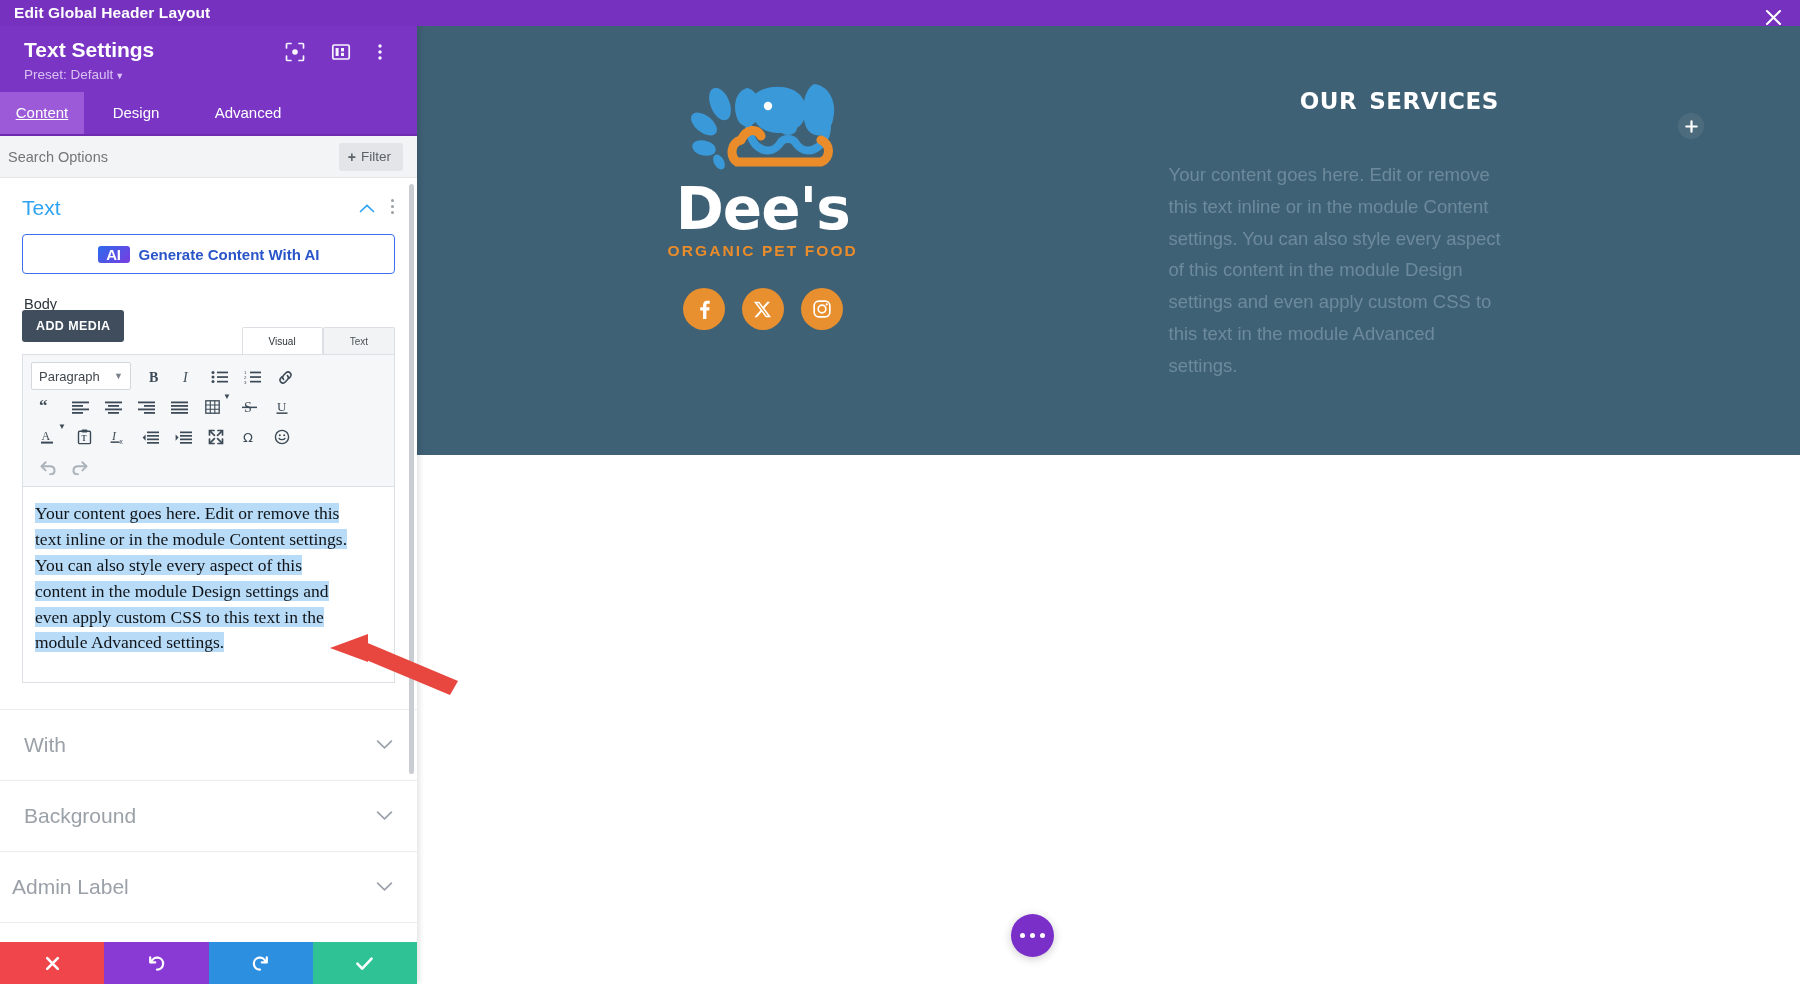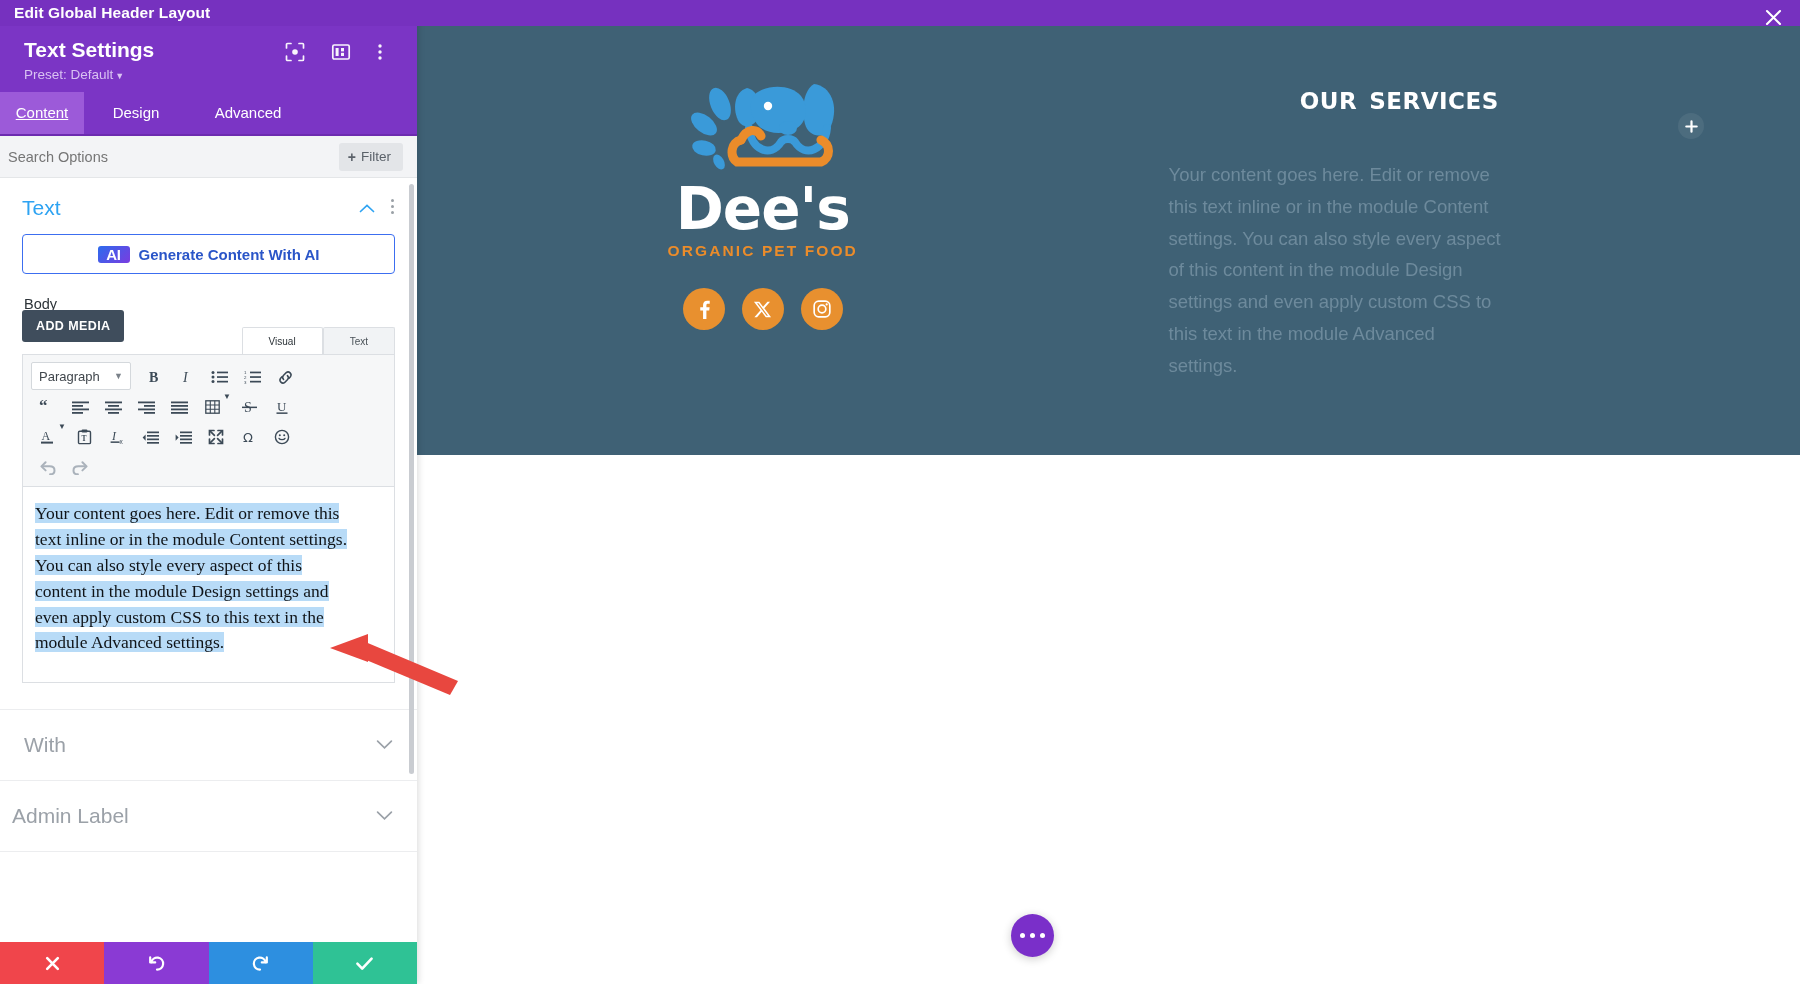--- a/index.html
+++ b/index.html
@@ -656,20 +656,28 @@
       <div class="accordion">
         <div class="acc-row">
           <span class="acc-label">With</span>
           <span class="acc-chev">
             <svg width="17" height="11" viewBox="0 0 17 11" aria-hidden="true">
                 <path d="M1.6 2.2L8.5 8.8 15.4 2.2" fill="none" stroke="#9ba1a8" stroke-width="1.7" stroke-linecap="round"></path>
               </svg>
           </span>
         </div>
         <div class="acc-row">
+          <span class="acc-label">Background</span>
+          <span class="acc-chev">
+            <svg width="17" height="11" viewBox="0 0 17 11" aria-hidden="true">
+                <path d="M1.6 2.2L8.5 8.8 15.4 2.2" fill="none" stroke="#9ba1a8" stroke-width="1.7" stroke-linecap="round"></path>
+              </svg>
+          </span>
+        </div>
+        <div class="acc-row">
           <span class="acc-label">Admin Label</span>
           <span class="acc-chev">
             <svg width="17" height="11" viewBox="0 0 17 11" aria-hidden="true">
                 <path d="M1.6 2.2L8.5 8.8 15.4 2.2" fill="none" stroke="#9ba1a8" stroke-width="1.7" stroke-linecap="round"></path>
               </svg>
           </span>
         </div>
       </div>
 
       <div style="height:40px"></div>

